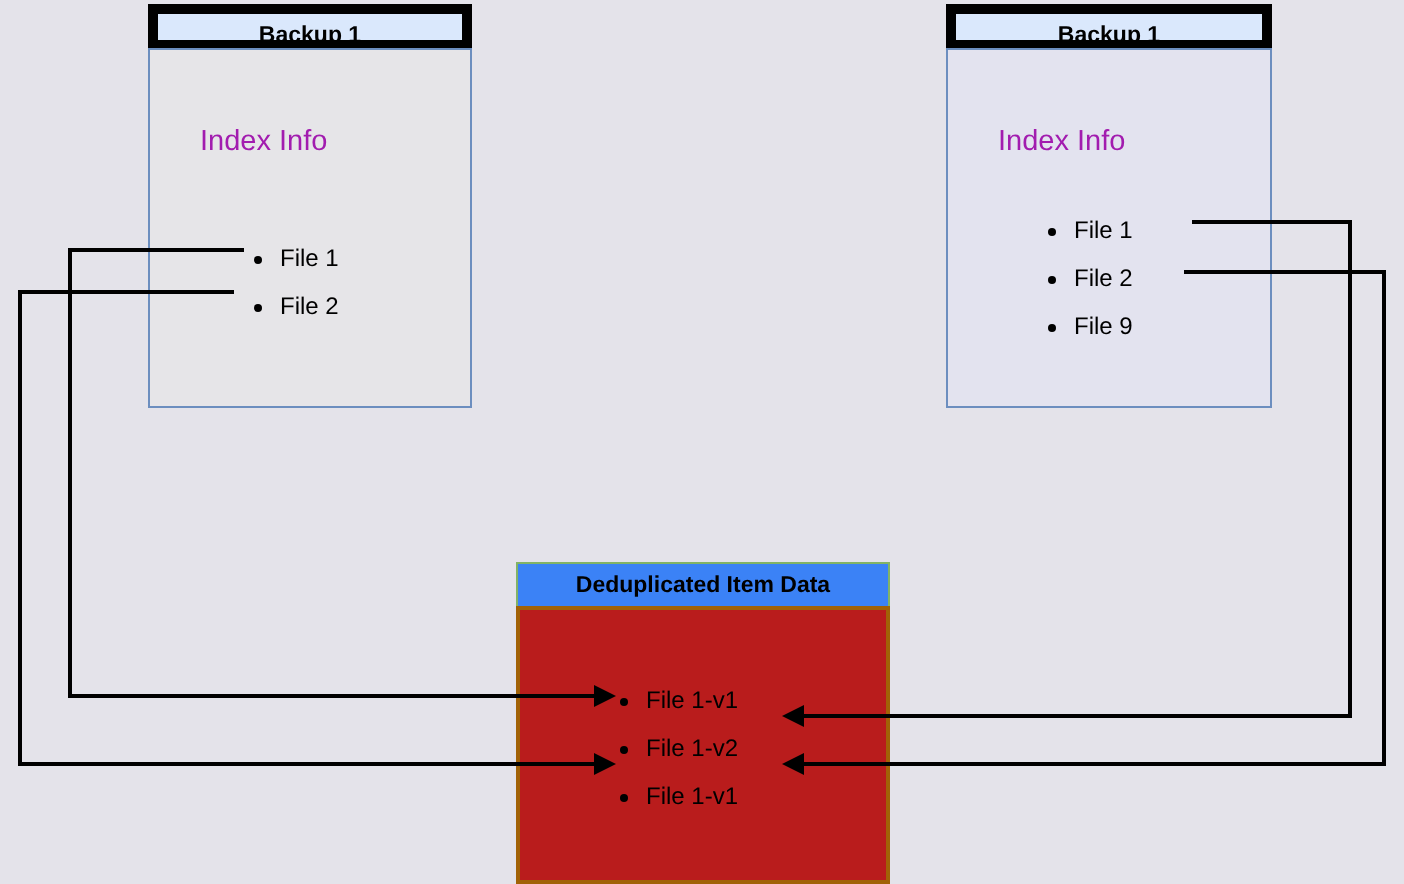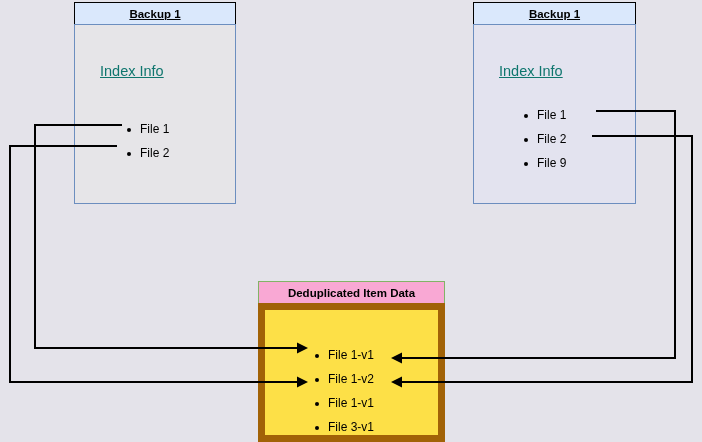--- a/index.html
+++ b/index.html
@@ -40,45 +40,44 @@
   .node-body {
     position: absolute;
     left: 0;
     top: 22px;
     width: 100%;
     bottom: 0;
     box-sizing: border-box;
   }
   .blue-node .node-header {
     background: #dae8fc;
-    border: 1px solid #000000;
+    border: 5px solid #000000;
     text-decoration: underline;
   }
   .blue-node .node-body {
     background: #e6e5e8;
     border: 1px solid #6c8ebf;
   }
   .blue-node.tinted .node-body {
     background: #e3e3ef;
   }
   .green-node .node-header {
-    background: #f9a8d4;
+    background: #3b82f6;
     border: 1px solid #82b366;
   }
   .green-node .node-body {
-    background: #fde047;
-    border: 7px solid #a16207;
+    background: #b91c1c;
+    border: 2px solid #a16207;
     padding-left: 24px;
   }
   .index-label {
     position: absolute;
     font-size: 14.5px;
-    color: #0f766e;
+    color: #a21caf;
     white-space: nowrap;
-    text-decoration: underline;
   }
   .file-list {
     position: absolute;
     margin: 0;
     padding: 0;
     list-style: none;
   }
   .file-list li {
     font-size: 12px;
     color: #000;
@@ -145,21 +144,20 @@
     </div>
   </div>
 
   <div class="node green-node" style="left:258px; top:281px; width:187px; height:161px;">
     <div class="node-header">Deduplicated Item Data</div>
     <div class="node-body">
       <ul class="file-list" style="left:50px; top:33px;">
         <li>File 1-v1</li>
         <li>File 1-v2</li>
         <li>File 1-v1</li>
-        <li>File 3-v1</li>
       </ul>
     </div>
   </div>
 
   <svg class="edges" viewBox="0 0 702 442">
 
     <g>
       <path d="M 122 125 L 35 125 L 35 348 L 297 348"></path>
       <polygon points="297,342.5 308,348 297,353.5"></polygon>
     </g>

